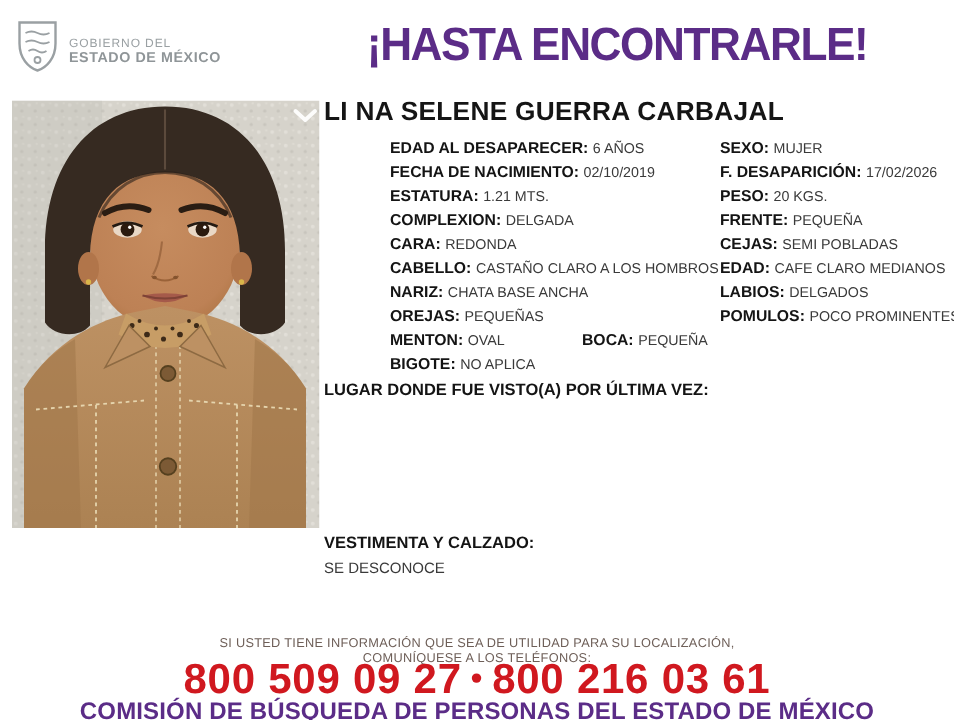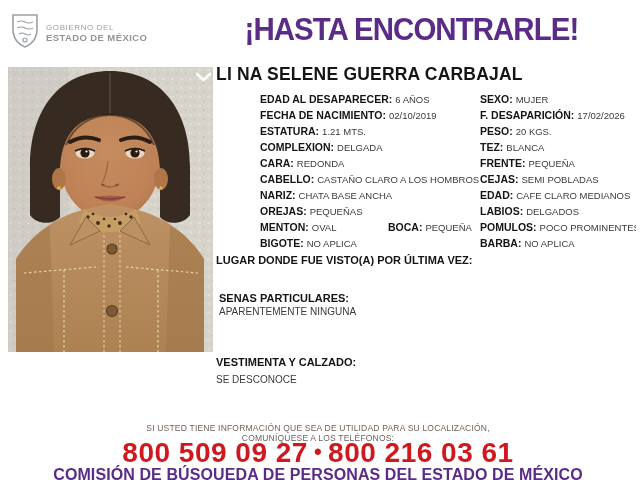--- a/index.html
+++ b/index.html
@@ -193,35 +193,29 @@
       <span class="flbl">MENTON:</span><span class="fval">OVAL</span>
       <span class="boca-field"><span class="flbl">BOCA:</span><span class="fval">PEQUEÑA</span></span>
     </div>
     <div class="frow"><span class="flbl">BIGOTE:</span><span class="fval">NO APLICA</span></div>
   </div>
 
   <div class="col-right">
     <div class="frow"><span class="flbl">SEXO:</span><span class="fval">MUJER</span></div>
     <div class="frow"><span class="flbl">F. DESAPARICIÓN:</span><span class="fval">17/02/2026</span></div>
     <div class="frow"><span class="flbl">PESO:</span><span class="fval">20 KGS.</span></div>
-    <div class="frow"><span class="flbl">TEZ:</span><span class="fval">BLANCA</span></div>
     <div class="frow"><span class="flbl">FRENTE:</span><span class="fval">PEQUEÑA</span></div>
     <div class="frow"><span class="flbl">CEJAS:</span><span class="fval">SEMI POBLADAS</span></div>
     <div class="frow"><span class="flbl">EDAD:</span><span class="fval">CAFE CLARO MEDIANOS</span></div>
     <div class="frow"><span class="flbl">LABIOS:</span><span class="fval">DELGADOS</span></div>
     <div class="frow"><span class="flbl">POMULOS:</span><span class="fval">POCO PROMINENTES</span></div>
-    <div class="frow"><span class="flbl">BARBA:</span><span class="fval">NO APLICA</span></div>
   </div>
 
   <div class="section sec-lugar">
     <div class="sec-label">LUGAR DONDE FUE VISTO(A) POR ÚLTIMA VEZ:</div>
-  </div>
-  <div class="section sec-senas">
-    <div class="sec-label">SENAS PARTICULARES:</div>
-    <div class="sec-value">APARENTEMENTE NINGUNA</div>
   </div>
   <div class="section sec-vest">
     <div class="sec-label">VESTIMENTA Y CALZADO:</div>
     <div class="sec-value">SE DESCONOCE</div>
   </div>
 
   <div class="small-print">
     <div>SI USTED TIENE INFORMACIÓN QUE SEA DE UTILIDAD PARA SU LOCALIZACIÓN,</div>
     <div>COMUNÍQUESE A LOS TELÉFONOS:</div>
   </div>

